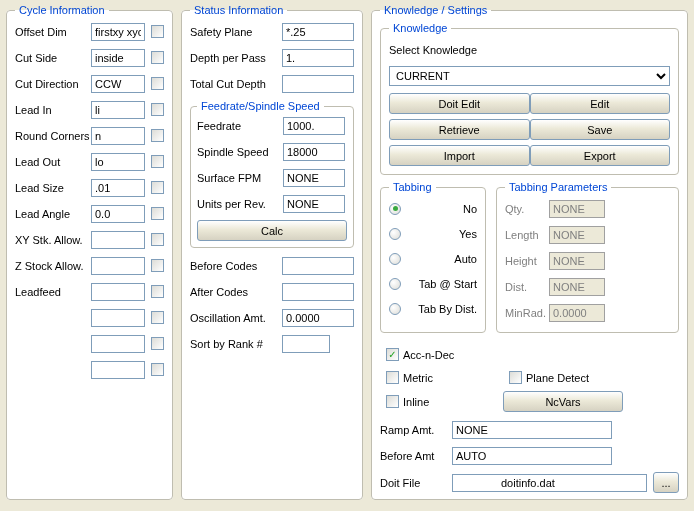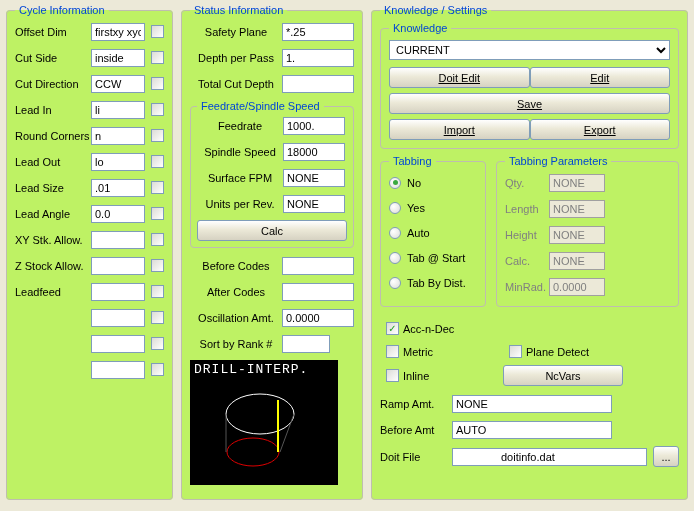--- a/index.html
+++ b/index.html
@@ -7,27 +7,27 @@
   .root { display: flex; padding: 4px 6px 6px 6px; gap: 8px; }
   .col { display: flex; flex-direction: column; }
   .col1 { width: 176px; }
   .col2 { width: 234px; }
   .col3 { flex: 1; }
   fieldset {
     border: 1px solid #bfbdb0;
     border-radius: 4px;
     margin: 0 0 6px 0;
     padding: 6px 8px 8px 8px;
-    background: #bef264;
+    background: #ffffff;
   }
   legend { color: #0046d5; padding: 0 4px; font-size: 11px; }
   .row { display: flex; align-items: center; margin-bottom: 7px; min-height: 19px; }
   .row:last-child { margin-bottom: 0; }
   .lbl { width: 76px; color: #000; }
-  .lbl2 { width: 92px; color: #000; text-align: center; }
+  .lbl2 { width: 92px; color: #000; }
   .lblR { width: 72px; color: #000; }
   .lblT { width: 44px; color: #808080; }
   input[type=text] {
     height: 18px;
     border: 1px solid #7f9db9;
     background: #fff;
     padding: 1px 3px;
     font-size: 11px;
     color: #000;
   }
@@ -56,40 +56,40 @@
   .radio.sel::after { content:""; width:5px; height:5px; border-radius:50%; background:#39a93f; }
   button.btn {
     height: 21px;
     border: 1px solid #7f9db9;
     border-radius: 3px;
     background: linear-gradient(#fff,#ece9d8 45%,#d6d2c2);
     color: #000;
     cursor: pointer;
     padding: 0;
   }
-  .btnrow { display: flex; margin-bottom: 5px; text-decoration: underline; }
+  .btnrow { display: flex; margin-bottom: 5px; }
   .btnrow button { flex: 1; }
   select {
     height: 20px;
     border: 1px solid #7f9db9;
     background: #fff;
     font-size: 11px;
     padding-left: 2px;
     width: 100%;
   }
   .preview {
     width: 148px; height: 125px; background: #000; position: relative;
     margin-top: 2px;
   }
   .preview-text {
     color: #fff; font-family: "Courier New", monospace; font-size: 13px;
     position: absolute; top: 2px; left: 4px; letter-spacing: 1px;
   }
   .tworow { display: flex; gap: 10px; }
-  .radiogrp .row { margin-bottom: 6px; }
+  .radiogrp .row { margin-bottom: 6px; justify-content: space-between; }
   .smallbtn { width: 26px; }
   .doitrow input[type=text] { flex:1; margin-right:6px;padding-left:48px; }
   .checks .row { margin-bottom: 4px; }
   .lblchk { margin-left: 4px; }
   .ncvars { width: 120px; }
   .ramprow input[type=text] { width: 160px; }
   .col1 .row .inp-s { width: 54px; }
 </style>
 </head>
 <body>
@@ -221,47 +221,41 @@
         </div>
       <div class="row">
           <span class="lbl2">Oscillation Amt.</span>
           <input type="text" class="inp-l" value="0.0000" style="">
         </div>
       <div class="row">
           <span class="lbl2">Sort by Rank #</span>
           <input type="text" class="inp-l" style="width: 48px;" value="">
         </div>
 
-      <div class="preview">
-        <span class="preview-text">DRILL-INTERP.</span>
-        <svg width="148" height="125" style="position:absolute;top:0;left:0">
-          <ellipse cx="70" cy="54" rx="34" ry="20" stroke="#fff" stroke-width="1" fill="none"></ellipse>
-          <ellipse cx="63" cy="92" rx="26" ry="14" stroke="#d00" stroke-width="1" fill="none"></ellipse>
-          <line x1="88" y1="92" x2="88" y2="40" stroke="#ff0" stroke-width="2"></line>
-          <line x1="36" y1="54" x2="36" y2="92" stroke="#555" stroke-width="1"></line>
-          <line x1="104" y1="54" x2="90" y2="92" stroke="#555" stroke-width="1"></line>
-        </svg>
-      </div>
     </fieldset>
   </div>
 
   <div class="col col3">
     <fieldset style="height:496px">
       <legend>Knowledge / Settings</legend>
 
       <fieldset style="">
         <legend>Knowledge</legend>
         <div class="row">
+            <span>Select Knowledge</span>
+          </div>
+        <div class="row">
             <select><option>CURRENT</option></select>
           </div>
         <div class="btnrow">
           <button class="btn">Doit Edit</button>
           <button class="btn">Edit</button>
         </div>
         <div class="btnrow">
+          <button class="btn">Retrieve</button>
           <button class="btn">Save</button>
         </div>
         <div class="btnrow" style="margin-bottom:0">
           <button class="btn">Import</button>
           <button class="btn">Export</button>
         </div>
       </fieldset>
 
       <div class="tworow" style="margin-bottom:6px">
         <fieldset class="radiogrp" style="flex:0 0 106px">
@@ -296,21 +290,21 @@
             </div>
           <div class="row">
               <span class="lblT">Length</span>
               <input type="text" class="tp" style="width: 56px;" disabled="" value="NONE">
             </div>
           <div class="row">
               <span class="lblT">Height</span>
               <input type="text" class="tp" style="width: 56px;" disabled="" value="NONE">
             </div>
           <div class="row">
-              <span class="lblT">Calc.</span>
+              <span class="lblT">Dist.</span>
               <input type="text" class="tp" style="width: 56px;" disabled="" value="NONE">
             </div>
           <div class="row">
               <span class="lblT">MinRad.</span>
               <input type="text" class="tp" style="width: 56px;" disabled="" value="0.0000">
             </div>
         </fieldset>
       </div>
 
       <div class="checks">

